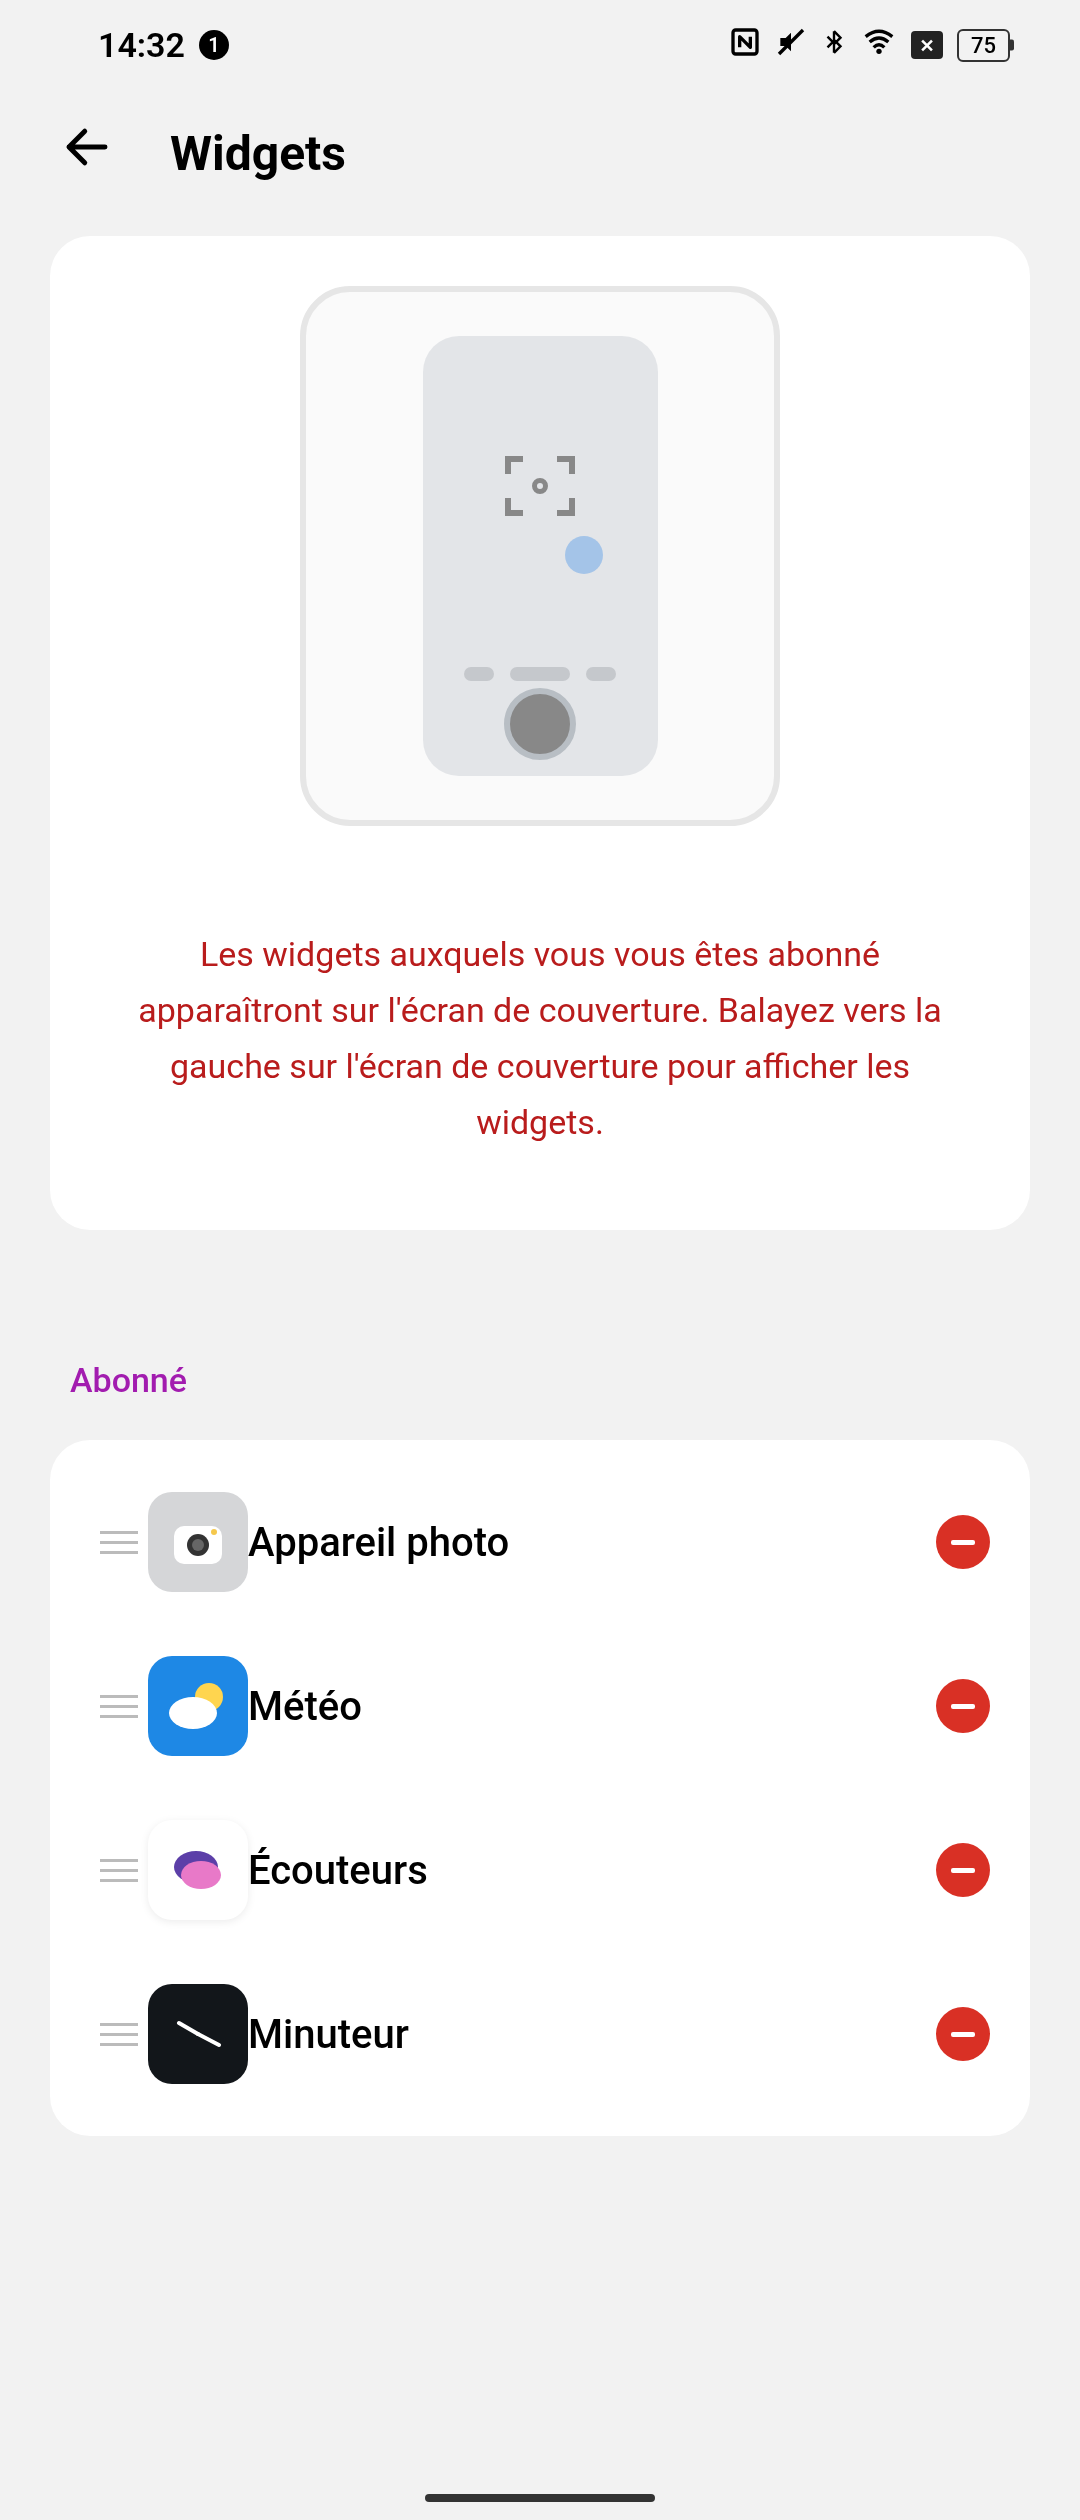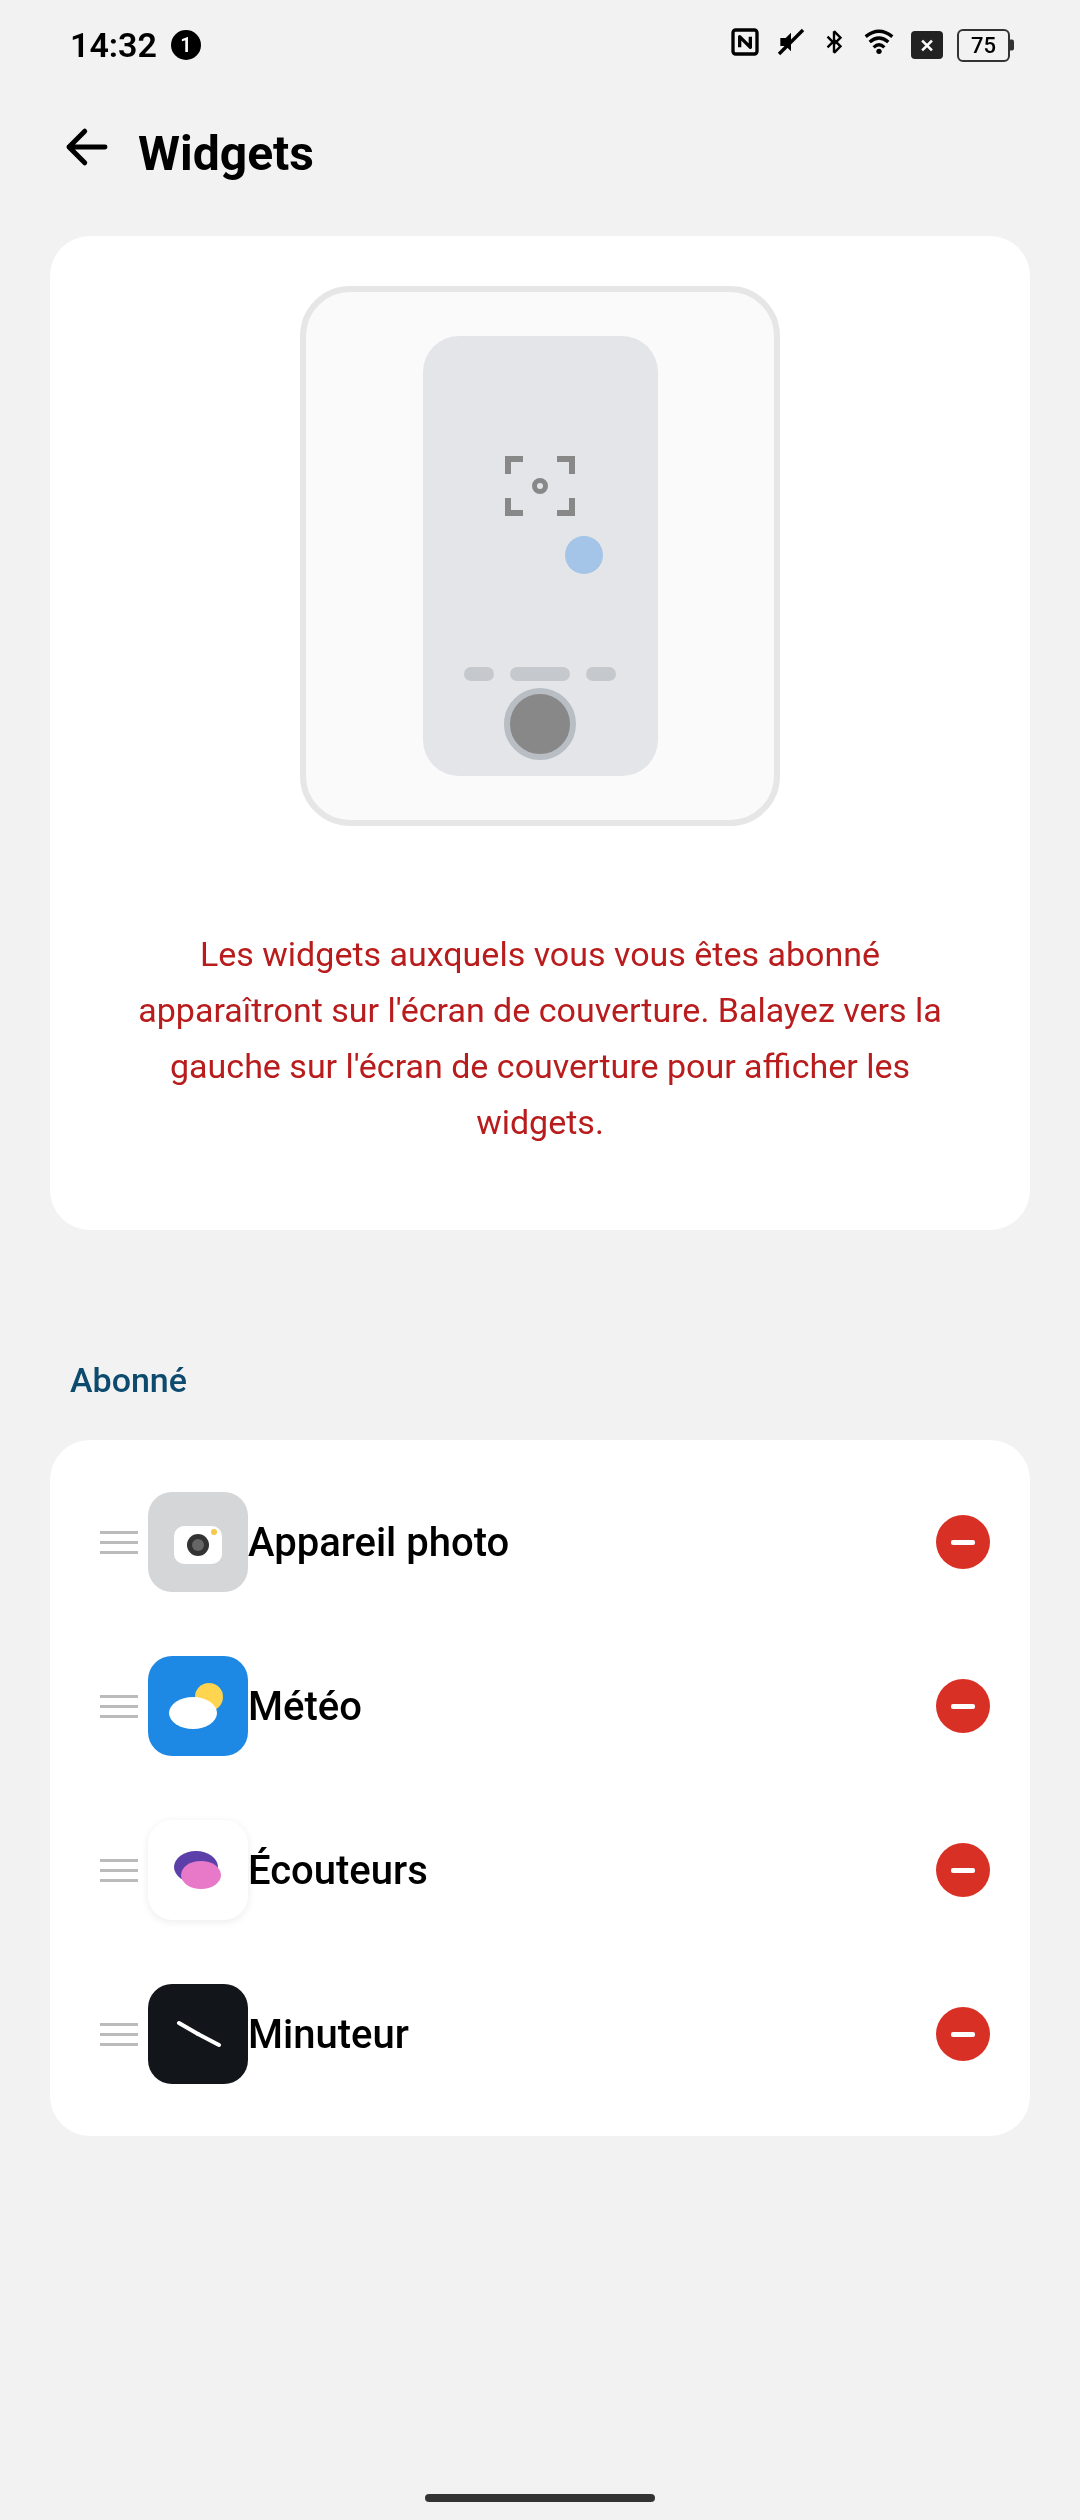--- a/index.html
+++ b/index.html
@@ -20,20 +20,21 @@
       align-items: center;
       padding: 20px 70px 20px 70px;
       height: 90px;
     }
     .status-left {
       display: flex;
       align-items: center;
       gap: 14px;
       font-size: 34px;
       font-weight: 600;
+      margin-left: 28px;
     }
     .notification-dot {
       width: 30px;
       height: 30px;
       background: #000;
       border-radius: 50%;
       display: flex;
       align-items: center;
       justify-content: center;
       color: #fff;
@@ -61,21 +62,21 @@
       transform: translateY(-50%);
       width: 4px;
       height: 11px;
       background: #333;
       border-radius: 0 2px 2px 0;
     }
     .header {
       display: flex;
       align-items: center;
       padding: 30px 60px 50px;
-      gap: 24px;
+      gap: 56px;
     }
     .back-arrow {
       font-size: 48px;
       font-weight: 300;
     }
     .header-title {
       font-size: 48px;
       font-weight: 700;
     }
     .card {
@@ -168,21 +169,21 @@
       border: 6px solid #b8bec4;
     }
     .description {
       font-size: 34px;
       color: #b91c1c;
       text-align: center;
       line-height: 1.65;
     }
     .section-title {
       font-size: 34px;
-      color: #0c4a6e;
+      color: #a21caf;
       margin: 130px 70px 40px;
       font-weight: 500;
     }
     .list-card {
       background: #fff;
       margin: 0 50px;
       border-radius: 40px;
       padding: 20px 40px;
     }
     .list-item {

